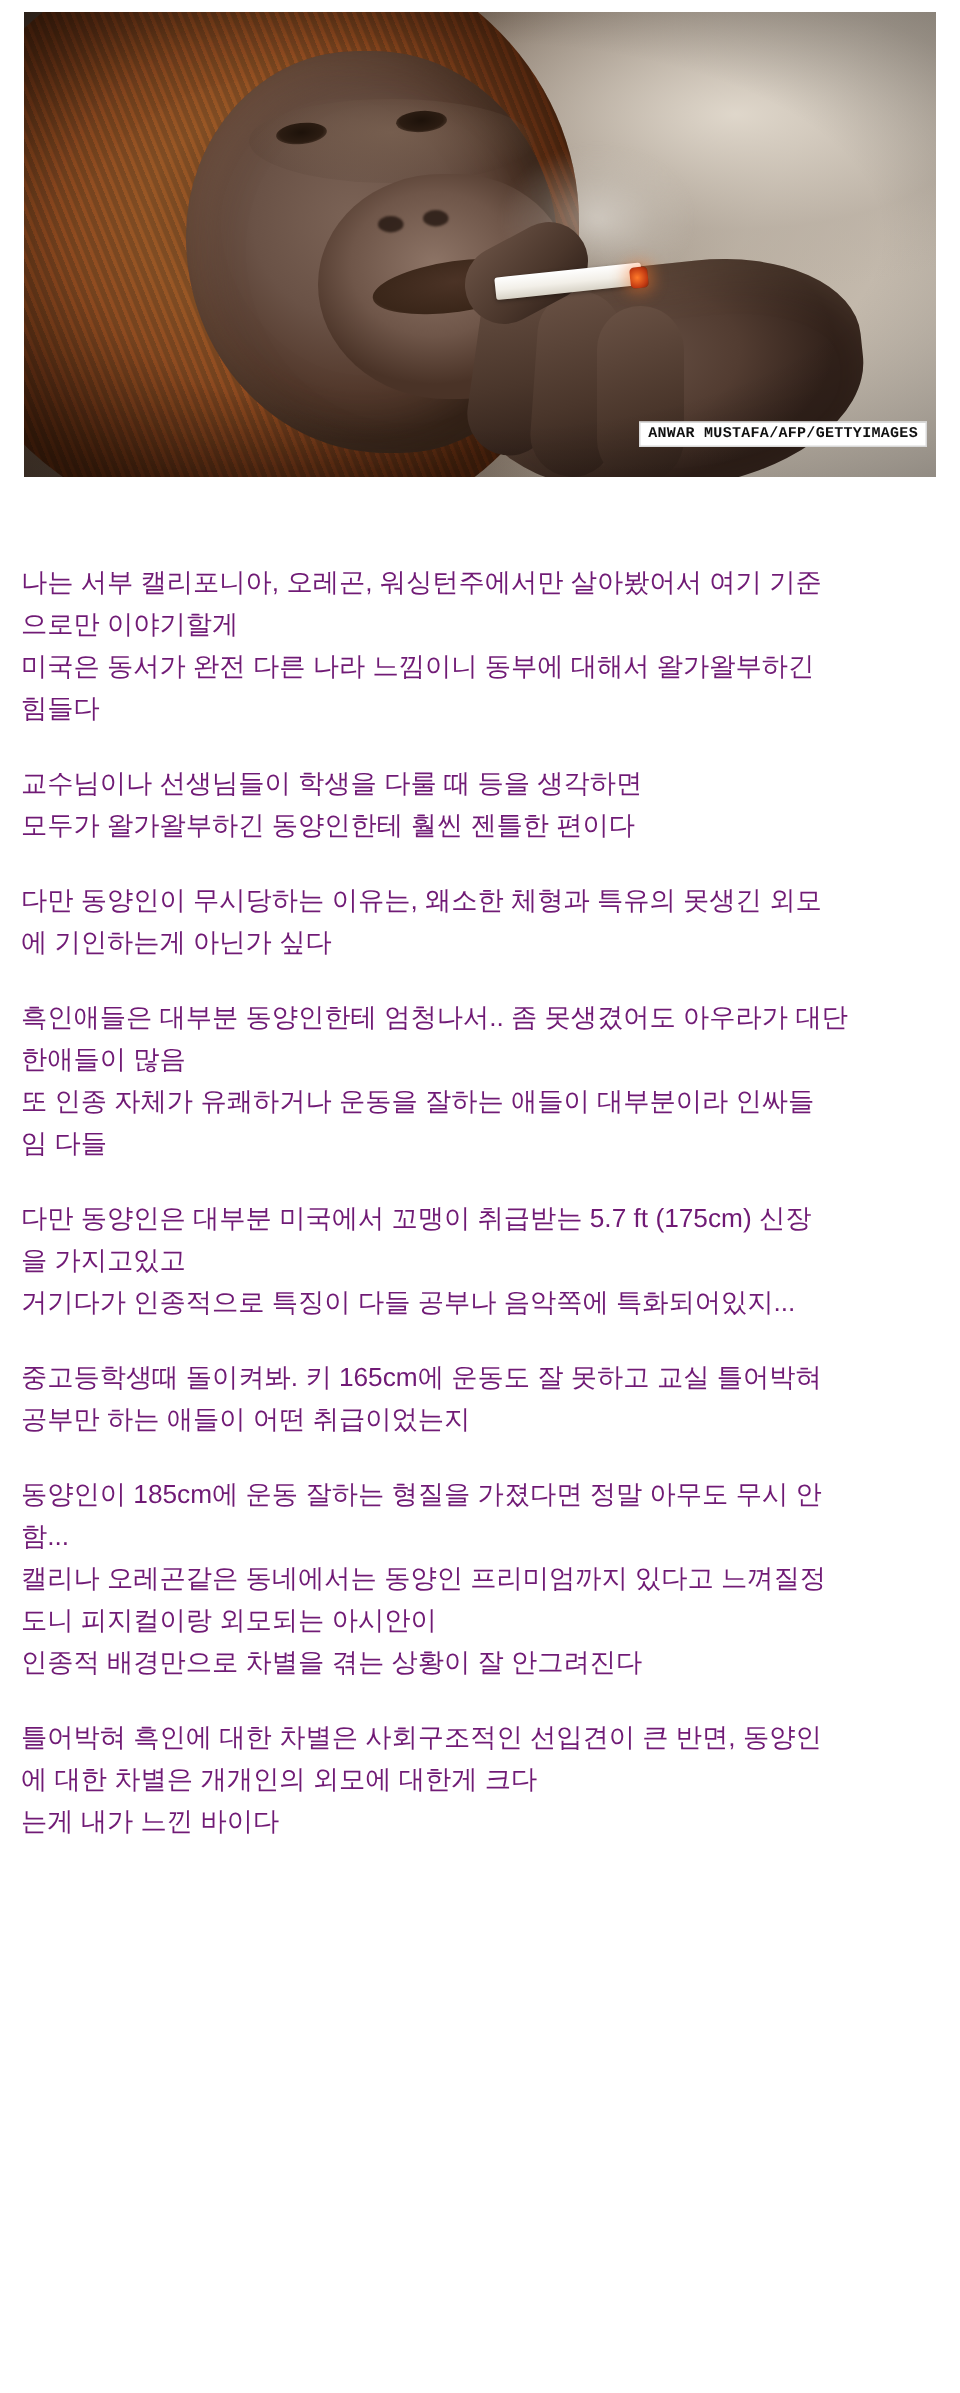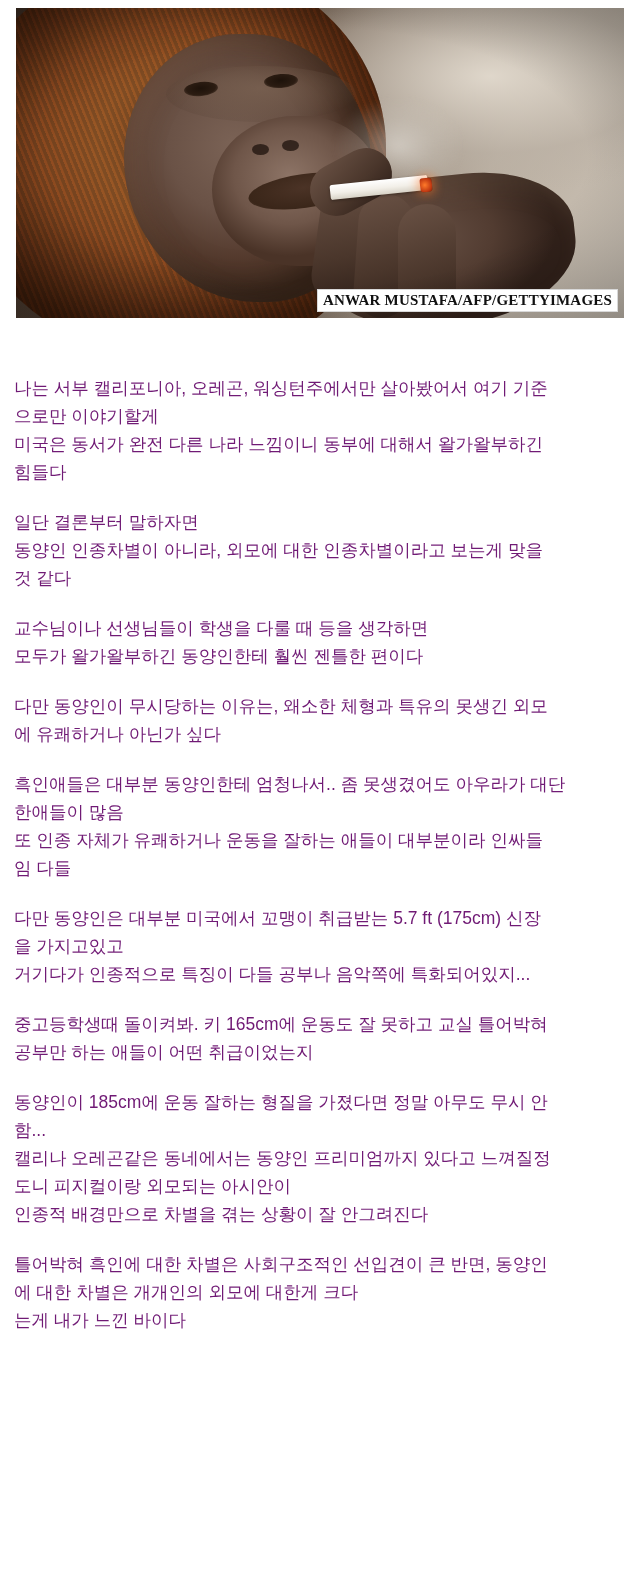--- a/index.html
+++ b/index.html
@@ -170,25 +170,25 @@
   }
   .vignette {
     position: absolute;
     inset: 0;
     background: radial-gradient(ellipse 80% 75% at 50% 48%, rgba(0,0,0,0) 55%, rgba(0,0,0,0.35) 100%);
     pointer-events: none;
   }
   .credit {
     position: absolute;
     right: 6px;
-    bottom: 6px;
+    bottom: 20px;
     background: #ffffff;
     color: #111;
-    font-family: Liberation Serif, serif;
-    font-size: 15px;
+    font-family: Liberation Mono, monospace;
+    font-size: 10px;
     font-weight: bold;
     letter-spacing: 0.2px;
     padding: 2px 5px 2px 5px;
     border: 1px solid #d8d8d8;
     white-space: nowrap;
   }
 
   
   .body-text {
     margin: 56px 0 0 0;
@@ -237,34 +237,29 @@
 
   <div class="body-text">
 
     <div class="para">
       <div class="line">나는 서부 캘리포니아, 오레곤, 워싱턴주에서만 살아봤어서 여기 기준</div>
       <div class="line">으로만 이야기할게</div>
       <div class="line">미국은 동서가 완전 다른 나라 느낌이니 동부에 대해서 왈가왈부하긴</div>
       <div class="line">힘들다</div>
     </div>
 
-    <div class="para">
-      <div class="line">일단 결론부터 말하자면</div>
-      <div class="line">동양인 인종차별이 아니라, 외모에 대한 인종차별이라고 보는게 맞을</div>
-      <div class="line">것 같다</div>
-    </div>
 
     <div class="para">
       <div class="line">교수님이나 선생님들이 학생을 다룰 때 등을 생각하면</div>
       <div class="line">모두가 왈가왈부하긴 동양인한테 훨씬 젠틀한 편이다</div>
     </div>
 
     <div class="para">
       <div class="line">다만 동양인이 무시당하는 이유는, 왜소한 체형과 특유의 못생긴 외모</div>
-      <div class="line">에 유쾌하거나 아닌가 싶다</div>
+      <div class="line">에 기인하는게 아닌가 싶다</div>
     </div>
 
     <div class="para">
       <div class="line">흑인애들은 대부분 동양인한테 엄청나서.. 좀 못생겼어도 아우라가 대단</div>
       <div class="line">한애들이 많음</div>
       <div class="line">또 인종 자체가 유쾌하거나 운동을 잘하는 애들이 대부분이라 인싸들</div>
       <div class="line">임 다들</div>
     </div>
 
     <div class="para">

